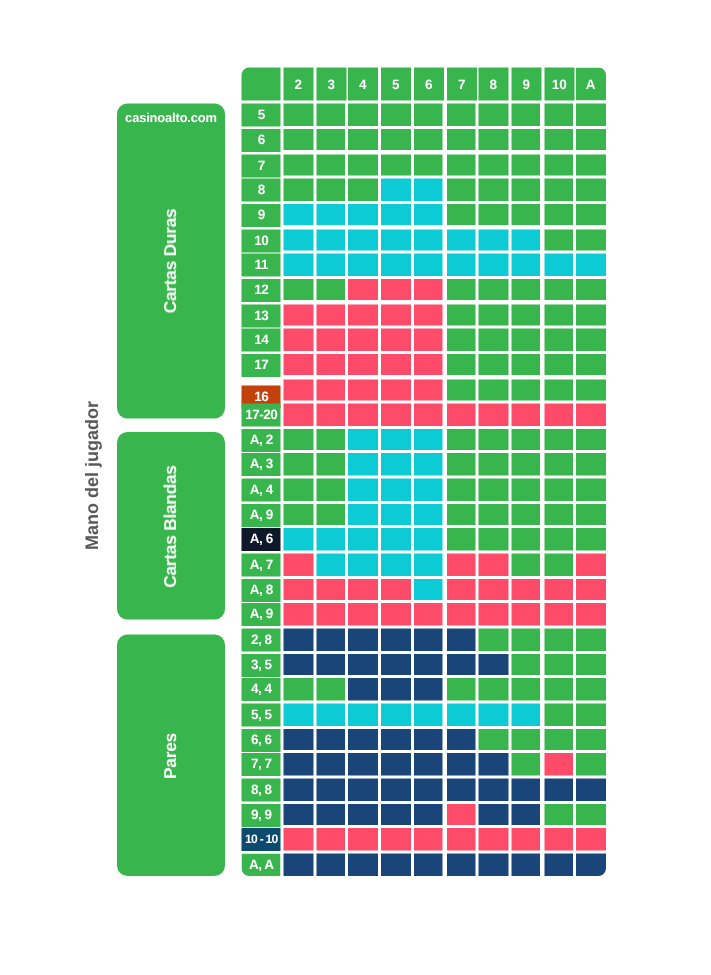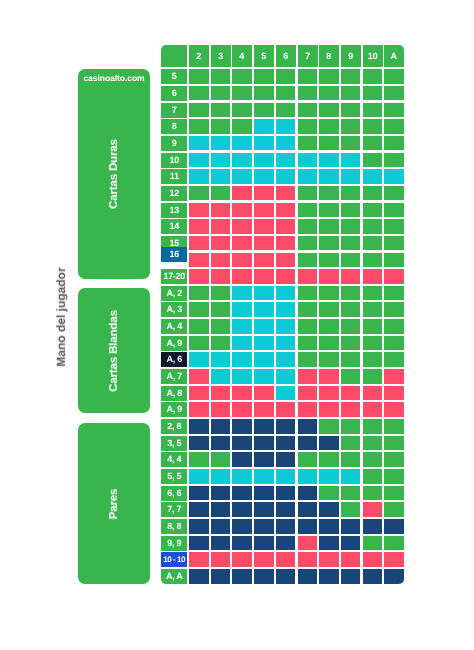--- a/index.html
+++ b/index.html
@@ -152,32 +152,32 @@
       <div class="cell" style="left: 28.5px; top: 173.89px; width: 19.6px; height: 14.56px; background: rgb(253, 75, 105);"></div>
       <div class="cell" style="left: 50.2px; top: 173.89px; width: 19.6px; height: 14.56px; background: rgb(253, 75, 105);"></div>
       <div class="cell" style="left: 71.9px; top: 173.89px; width: 19.6px; height: 14.56px; background: rgb(253, 75, 105);"></div>
       <div class="cell" style="left: 93.6px; top: 173.89px; width: 19.6px; height: 14.56px; background: rgb(253, 75, 105);"></div>
       <div class="cell" style="left: 115.3px; top: 173.89px; width: 19.6px; height: 14.56px; background: rgb(253, 75, 105);"></div>
       <div class="cell" style="left: 137px; top: 173.89px; width: 19.6px; height: 14.56px; background: rgb(56, 181, 76);"></div>
       <div class="cell" style="left: 158.7px; top: 173.89px; width: 19.6px; height: 14.56px; background: rgb(56, 181, 76);"></div>
       <div class="cell" style="left: 180.4px; top: 173.89px; width: 19.6px; height: 14.56px; background: rgb(56, 181, 76);"></div>
       <div class="cell" style="left: 202.1px; top: 173.89px; width: 19.6px; height: 14.56px; background: rgb(56, 181, 76);"></div>
       <div class="cell" style="left: 223.8px; top: 173.89px; width: 19.6px; height: 14.56px; background: rgb(56, 181, 76);"></div>
-      <div class="cell hdr rowlab" style="left: 0px; top: 190.55px; width: 26.4px; height: 14.56px; background: rgb(56, 181, 76);">15</div>
+      <div class="cell hdr rowlab" style="left: 0px; top: 190.55px; width: 26.4px; height: 14.56px; background: rgb(56, 181, 76);">17</div>
       <div class="cell" style="left: 28.5px; top: 190.55px; width: 19.6px; height: 14.56px; background: rgb(253, 75, 105);"></div>
       <div class="cell" style="left: 50.2px; top: 190.55px; width: 19.6px; height: 14.56px; background: rgb(253, 75, 105);"></div>
       <div class="cell" style="left: 71.9px; top: 190.55px; width: 19.6px; height: 14.56px; background: rgb(253, 75, 105);"></div>
       <div class="cell" style="left: 93.6px; top: 190.55px; width: 19.6px; height: 14.56px; background: rgb(253, 75, 105);"></div>
       <div class="cell" style="left: 115.3px; top: 190.55px; width: 19.6px; height: 14.56px; background: rgb(253, 75, 105);"></div>
       <div class="cell" style="left: 137px; top: 190.55px; width: 19.6px; height: 14.56px; background: rgb(56, 181, 76);"></div>
       <div class="cell" style="left: 158.7px; top: 190.55px; width: 19.6px; height: 14.56px; background: rgb(56, 181, 76);"></div>
       <div class="cell" style="left: 180.4px; top: 190.55px; width: 19.6px; height: 14.56px; background: rgb(56, 181, 76);"></div>
       <div class="cell" style="left: 202.1px; top: 190.55px; width: 19.6px; height: 14.56px; background: rgb(56, 181, 76);"></div>
       <div class="cell" style="left: 223.8px; top: 190.55px; width: 19.6px; height: 14.56px; background: rgb(56, 181, 76);"></div>
-      <div class="cell hdr rowlab" style="left: 0px; top: 202px; width: 26.4px; height: 14.56px; background: #0369a1;">16</div>
+      <div class="cell hdr rowlab" style="left: 0px; top: 212px; width: 26.4px; height: 14.56px; background: #c2410c;">16</div>
       <div class="cell" style="left: 28.5px; top: 207.21px; width: 19.6px; height: 14.56px; background: rgb(253, 75, 105);"></div>
       <div class="cell" style="left: 50.2px; top: 207.21px; width: 19.6px; height: 14.56px; background: rgb(253, 75, 105);"></div>
       <div class="cell" style="left: 71.9px; top: 207.21px; width: 19.6px; height: 14.56px; background: rgb(253, 75, 105);"></div>
       <div class="cell" style="left: 93.6px; top: 207.21px; width: 19.6px; height: 14.56px; background: rgb(253, 75, 105);"></div>
       <div class="cell" style="left: 115.3px; top: 207.21px; width: 19.6px; height: 14.56px; background: rgb(253, 75, 105);"></div>
       <div class="cell" style="left: 137px; top: 207.21px; width: 19.6px; height: 14.56px; background: rgb(56, 181, 76);"></div>
       <div class="cell" style="left: 158.7px; top: 207.21px; width: 19.6px; height: 14.56px; background: rgb(56, 181, 76);"></div>
       <div class="cell" style="left: 180.4px; top: 207.21px; width: 19.6px; height: 14.56px; background: rgb(56, 181, 76);"></div>
       <div class="cell" style="left: 202.1px; top: 207.21px; width: 19.6px; height: 14.56px; background: rgb(56, 181, 76);"></div>
       <div class="cell" style="left: 223.8px; top: 207.21px; width: 19.6px; height: 14.56px; background: rgb(56, 181, 76);"></div>
@@ -361,21 +361,21 @@
       <div class="cell" style="left: 28.5px; top: 490.43px; width: 19.6px; height: 14.56px; background: rgb(26, 69, 120);"></div>
       <div class="cell" style="left: 50.2px; top: 490.43px; width: 19.6px; height: 14.56px; background: rgb(26, 69, 120);"></div>
       <div class="cell" style="left: 71.9px; top: 490.43px; width: 19.6px; height: 14.56px; background: rgb(26, 69, 120);"></div>
       <div class="cell" style="left: 93.6px; top: 490.43px; width: 19.6px; height: 14.56px; background: rgb(26, 69, 120);"></div>
       <div class="cell" style="left: 115.3px; top: 490.43px; width: 19.6px; height: 14.56px; background: rgb(26, 69, 120);"></div>
       <div class="cell" style="left: 137px; top: 490.43px; width: 19.6px; height: 14.56px; background: rgb(253, 75, 105);"></div>
       <div class="cell" style="left: 158.7px; top: 490.43px; width: 19.6px; height: 14.56px; background: rgb(26, 69, 120);"></div>
       <div class="cell" style="left: 180.4px; top: 490.43px; width: 19.6px; height: 14.56px; background: rgb(26, 69, 120);"></div>
       <div class="cell" style="left: 202.1px; top: 490.43px; width: 19.6px; height: 14.56px; background: rgb(56, 181, 76);"></div>
       <div class="cell" style="left: 223.8px; top: 490.43px; width: 19.6px; height: 14.56px; background: rgb(56, 181, 76);"></div>
-      <div class="cell hdr rowlab narrow" style="left: 0px; top: 507.09px; width: 26.4px; height: 14.56px; background: #1d4ed8;">10 - 10</div>
+      <div class="cell hdr rowlab narrow" style="left: 0px; top: 507.09px; width: 26.4px; height: 14.56px; background: #0c4a6e;">10 - 10</div>
       <div class="cell" style="left: 28.5px; top: 507.09px; width: 19.6px; height: 14.56px; background: rgb(253, 75, 105);"></div>
       <div class="cell" style="left: 50.2px; top: 507.09px; width: 19.6px; height: 14.56px; background: rgb(253, 75, 105);"></div>
       <div class="cell" style="left: 71.9px; top: 507.09px; width: 19.6px; height: 14.56px; background: rgb(253, 75, 105);"></div>
       <div class="cell" style="left: 93.6px; top: 507.09px; width: 19.6px; height: 14.56px; background: rgb(253, 75, 105);"></div>
       <div class="cell" style="left: 115.3px; top: 507.09px; width: 19.6px; height: 14.56px; background: rgb(253, 75, 105);"></div>
       <div class="cell" style="left: 137px; top: 507.09px; width: 19.6px; height: 14.56px; background: rgb(253, 75, 105);"></div>
       <div class="cell" style="left: 158.7px; top: 507.09px; width: 19.6px; height: 14.56px; background: rgb(253, 75, 105);"></div>
       <div class="cell" style="left: 180.4px; top: 507.09px; width: 19.6px; height: 14.56px; background: rgb(253, 75, 105);"></div>
       <div class="cell" style="left: 202.1px; top: 507.09px; width: 19.6px; height: 14.56px; background: rgb(253, 75, 105);"></div>
       <div class="cell" style="left: 223.8px; top: 507.09px; width: 19.6px; height: 14.56px; background: rgb(253, 75, 105);"></div>

